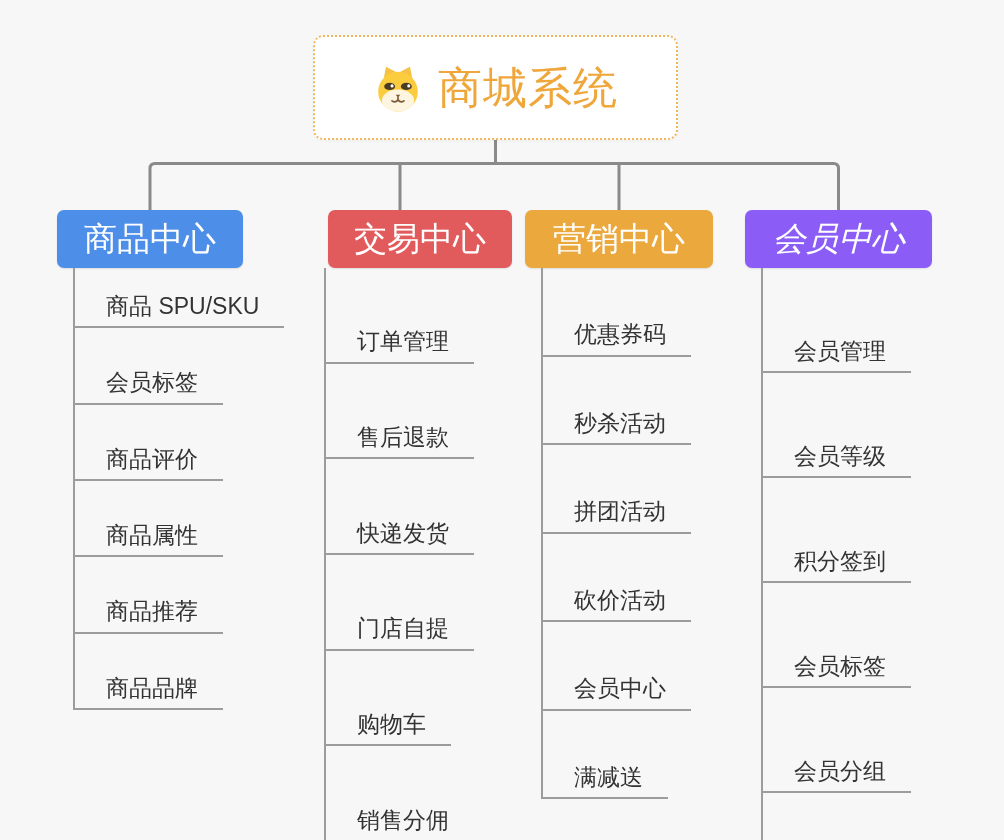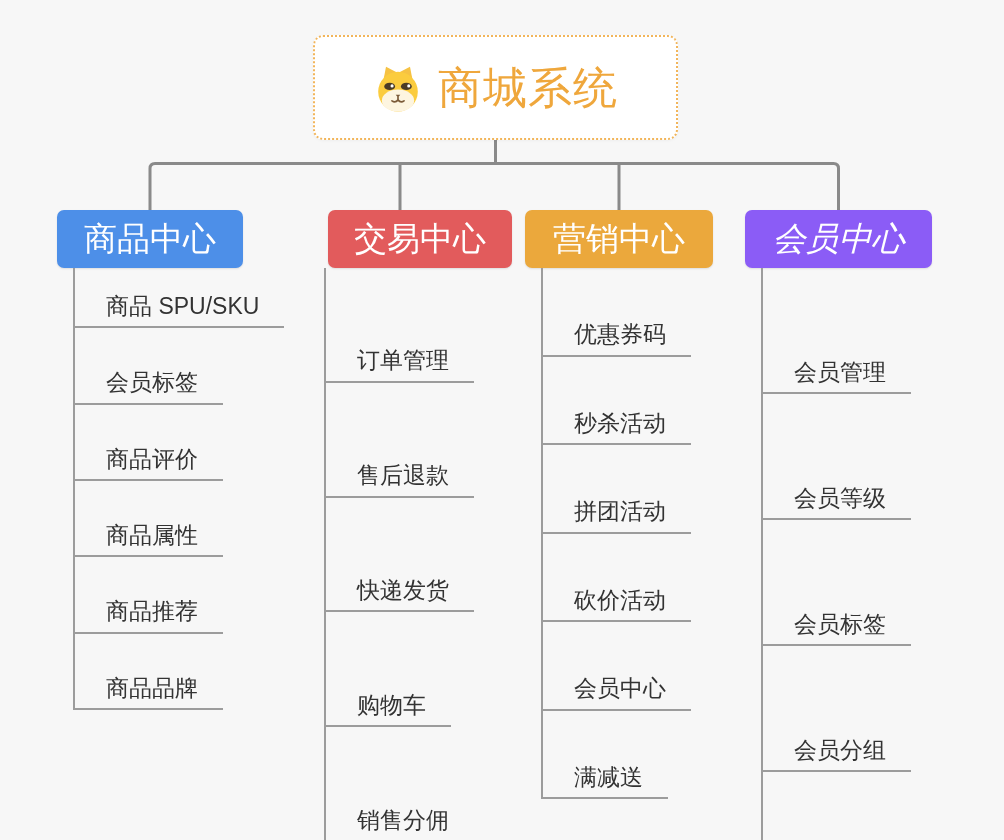--- a/index.html
+++ b/index.html
@@ -137,20 +137,23 @@
         <div class="leaf-row">
           <span class="leaf-node">订单管理</span>
         </div>
         <div class="leaf-row">
           <span class="leaf-node">售后退款</span>
         </div>
         <div class="leaf-row">
           <span class="leaf-node">快递发货</span>
         </div>
         <div class="leaf-row">
+          <span class="leaf-node">门店自提</span>
+        </div>
+        <div class="leaf-row">
           <span class="leaf-node">购物车</span>
         </div>
         <div class="leaf-row">
           <span class="leaf-node">销售分佣</span>
         </div>
       </div>
       <div class="branch-node" style="left: 525px; width: 188px; background: rgb(235, 168, 60);">营销中心</div>
       <div class="branch-column" style="left: 541px; height: 531px;">
         <div class="leaf-row">
           <span class="leaf-node">优惠券码</span>
@@ -173,20 +176,23 @@
       </div>
       <div class="branch-node" style="left: 745px; width: 187px; background: #8b5cf6; font-style: italic;">会员中心</div>
       <div class="branch-column" style="left: 761px; height: 630px;">
         <div class="leaf-row">
           <span class="leaf-node">会员管理</span>
         </div>
         <div class="leaf-row">
           <span class="leaf-node">会员等级</span>
         </div>
         <div class="leaf-row">
+          <span class="leaf-node">积分签到</span>
+        </div>
+        <div class="leaf-row">
           <span class="leaf-node">会员标签</span>
         </div>
         <div class="leaf-row">
           <span class="leaf-node">会员分组</span>
         </div>
         <div class="leaf-row">
           <span class="leaf-node">收货地址</span>
         </div>
       </div>
     </div>

